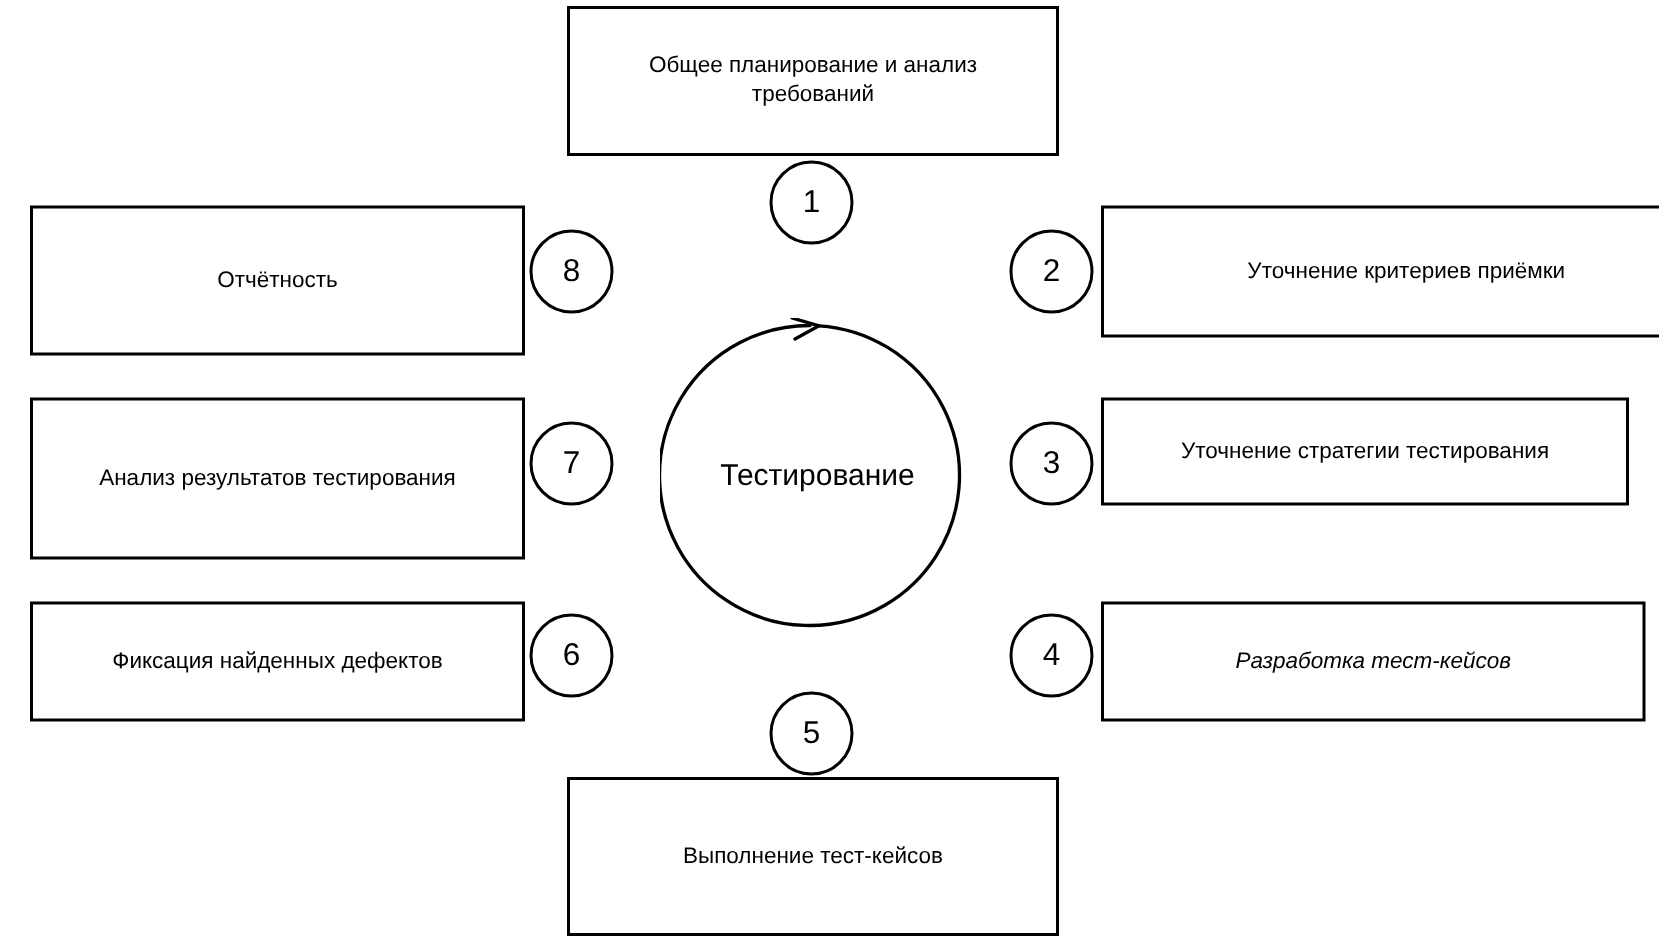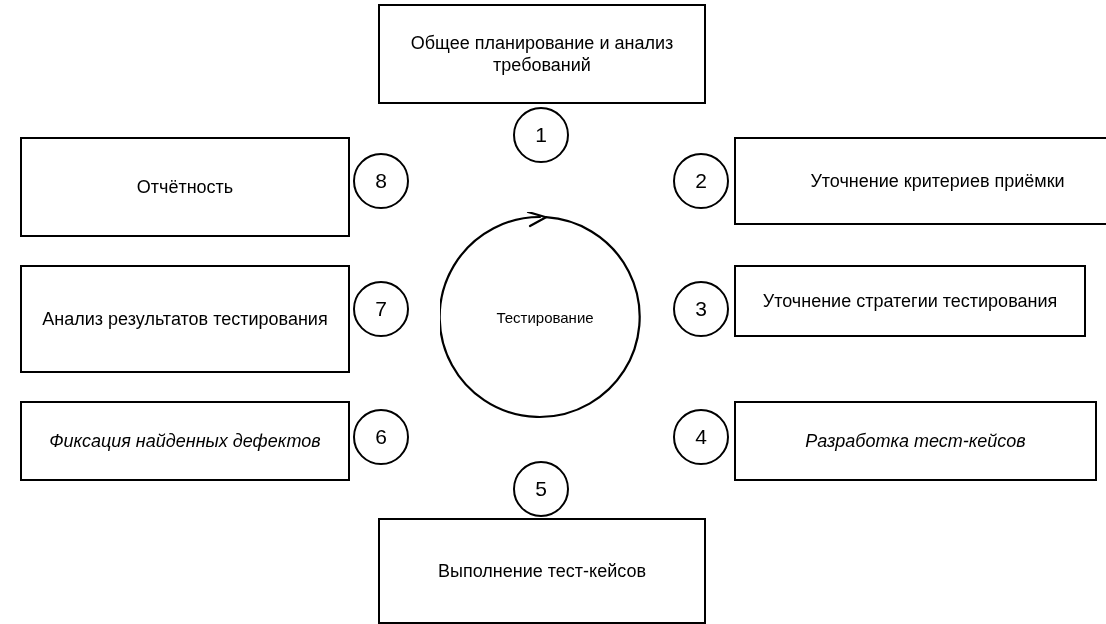--- a/index.html
+++ b/index.html
@@ -17,21 +17,21 @@
   }
   .node {
     position: absolute;
     box-sizing: border-box;
     border: 2px solid #000000;
     background: #ffffff;
     display: flex;
     align-items: center;
     justify-content: center;
     text-align: center;
-    font-size: 18px;
+    font-size: 15px;
     line-height: 1.25;
     color: #000000;
     padding: 4px 10px;
   }
   .badge {
     position: absolute;
     box-sizing: border-box;
     border: 2px solid #000000;
     background: #ffffff;
     border-radius: 50%;
@@ -41,21 +41,21 @@
     font-size: 21px;
     color: #000000;
     z-index: 5;
   }
   .center-label {
     position: absolute;
     display: flex;
     align-items: center;
     justify-content: center;
     text-align: center;
-    font-size: 15px;
+    font-size: 20px;
     color: #000000;
     background: transparent;
   }
   #cycle-arrow {
     position: absolute;
     left: 440px;
     top: 212px;
     width: 210px;
     height: 210px;
     pointer-events: none;
@@ -94,21 +94,21 @@
     <span>4</span>
   </div>
 
   <div class="node" style="left:378px; top:518px; width:328px; height:106px;">
     <span>Выполнение тест-кейсов</span>
   </div>
   <div class="badge" style="left:513px; top:461px; width:56px; height:56px;">
     <span>5</span>
   </div>
 
-  <div class="node" style="left:20px; top:401px; width:330px; height:80px;font-style:italic;">
+  <div class="node" style="left:20px; top:401px; width:330px; height:80px;">
     <span>Фиксация найденных дефектов</span>
   </div>
   <div class="badge" style="left:353px; top:409px; width:56px; height:56px;">
     <span>6</span>
   </div>
 
   <div class="node" style="left:20px; top:265px; width:330px; height:108px;">
     <span>Анализ результатов тестирования</span>
   </div>
   <div class="badge" style="left:353px; top:281px; width:56px; height:56px;">

